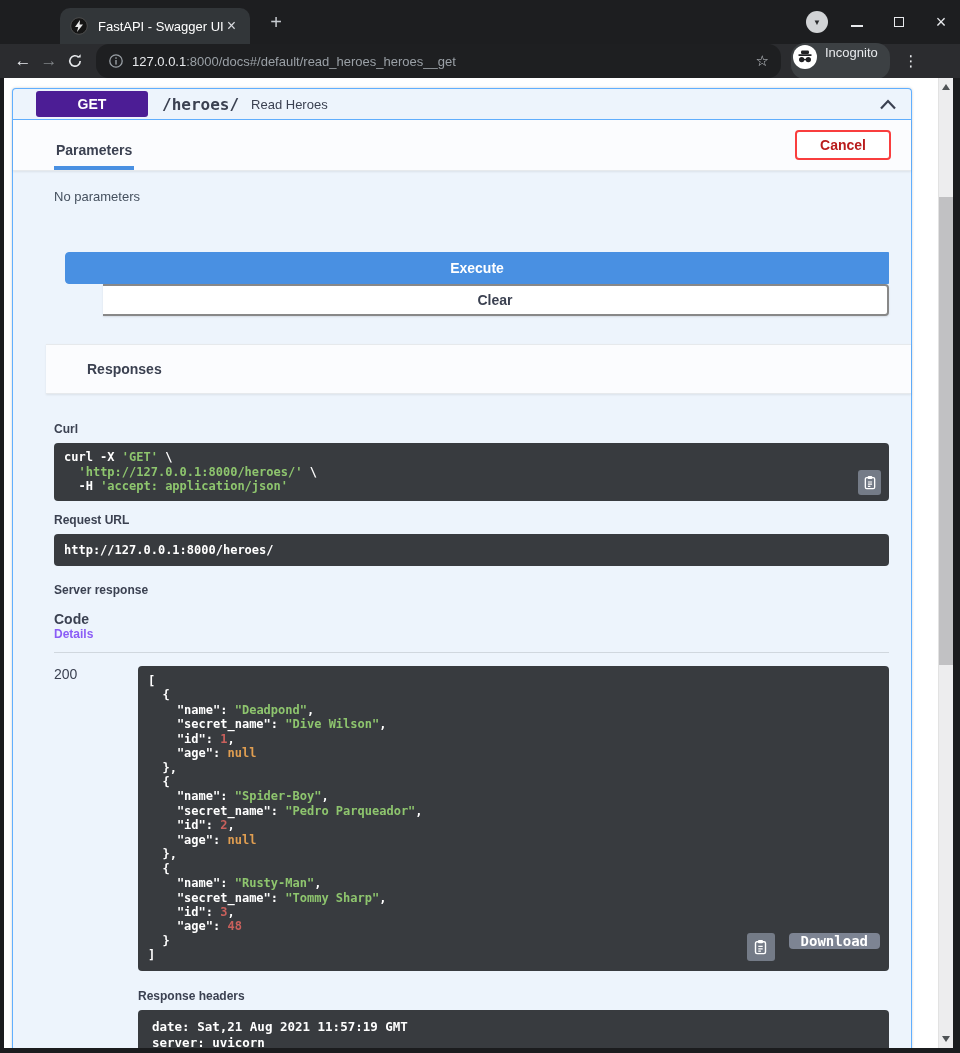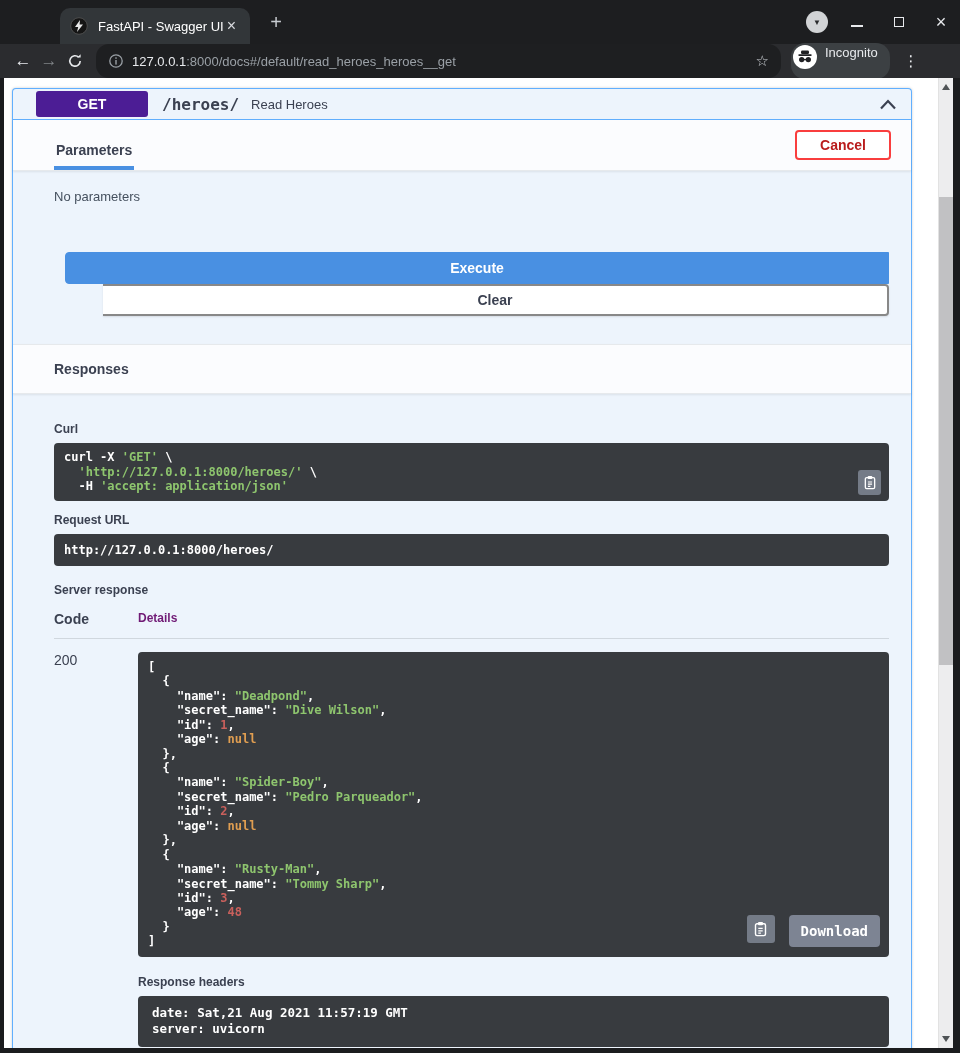--- a/index.html
+++ b/index.html
@@ -78,43 +78,43 @@
   .execute-row { display:flex; margin:48px 0 0 11px;flex-direction:column; }
   .execute-btn { flex:1; background:#4990e2; border:1px solid #4990e2; color:#fff; font-weight:bold;
                  font-size:14px; text-align:center; padding:7px 0; border-radius:4px 0 0 4px; }
   .clear-btn { flex:1; background:#fff; border:2px solid #888; border-left:none; color:#3b4151;
                font-weight:bold; font-size:14px; text-align:center; padding:6px 0;
                border-radius:0 4px 4px 0; box-shadow:0 1px 2px rgba(0,0,0,.1);margin-left:38px; }
 
   .responses-header { height:50px; background:#fbfcfe; border-top:1px solid #e6e9ec;
                       border-bottom:1px solid #e6e9ec; box-shadow:0 1px 2px rgba(0,0,0,.08);
                       display:flex; align-items:center; padding:0 41px; font-size:14px;
-                      font-weight:bold; color:#3b4151; }
+                      font-weight:bold; color:#3b4151;margin-left:33px; }
   .responses-body { padding:28px 22px 0 41px; }
   .block-label { font-size:12px; font-weight:bold; color:#3b4151; margin-bottom:7px; }
   .code-block { background:#383b3f; border-radius:4px; color:#fff; position:relative;
                 font-family:"DejaVu Sans Mono", monospace; font-weight:bold; }
   .cl { white-space:pre; }
   .curl-block { padding:7px 40px 7px 10px; font-size:12px; line-height:14.6px; margin-bottom:12px; }
   .requrl-block { padding:9px 10px; font-size:12px; line-height:14px; margin-bottom:13px; }
   .tk-w { color:#ffffff; } .tk-g { color:#8ec56e; } .tk-n { color:#c9605c; } .tk-o { color:#e09e51; }
 
   .server-resp-label { margin-top:17px; margin-bottom:14px; }
-  .resp-table-head { display:flex; border-bottom:1px solid #d0d7de; padding-bottom:11px; }
+  .resp-table-head { display:flex; border-bottom:1px solid #d0d7de; padding-bottom:11px;flex-direction:column; }
   .col-code-h { width:84px; font-size:14px; color:#3b4151; font-weight:600; }
-  .col-details-h { font-size:12px; font-weight:bold; color:#701a75; }
+  .col-details-h { font-size:12px; font-weight:bold; color:#8b5cf6; }
   .resp-row { display:flex; margin-top:13px; }
   .status-code { width:84px; font-size:14px; color:#3b4151; }
   .details-col { flex:1; }
   .body-block { padding:8px 10px; font-size:12px; line-height:14.45px; }
   .block-btns { position:absolute; right:9px; bottom:10px; display:flex; gap:14px; }
   .icon-btn { width:28px; height:28px; background:#747b87; border-radius:3px; display:flex;
               align-items:center; justify-content:center; }
   .curl-copy { position:absolute; right:8px; bottom:6px; width:23px; height:25px; }
-  .download-btn { height:32px; background:#7d8493; border-radius:4px; color:#fff; font-weight:bold;
+  .download-btn { height:16px; background:#7d8493; border-radius:4px; color:#fff; font-weight:bold;
                   font-size:14px; display:flex; align-items:center; padding:0 12px; }
   .headers-label { margin-top:18px; }
   .headers-block { padding:9px 14px; font-size:12.5px; line-height:16.5px; }
 </style>
 </head>
 <body>
 
 <div class="titlebar">
   <div class="tab">
     <span style="display:flex;">

